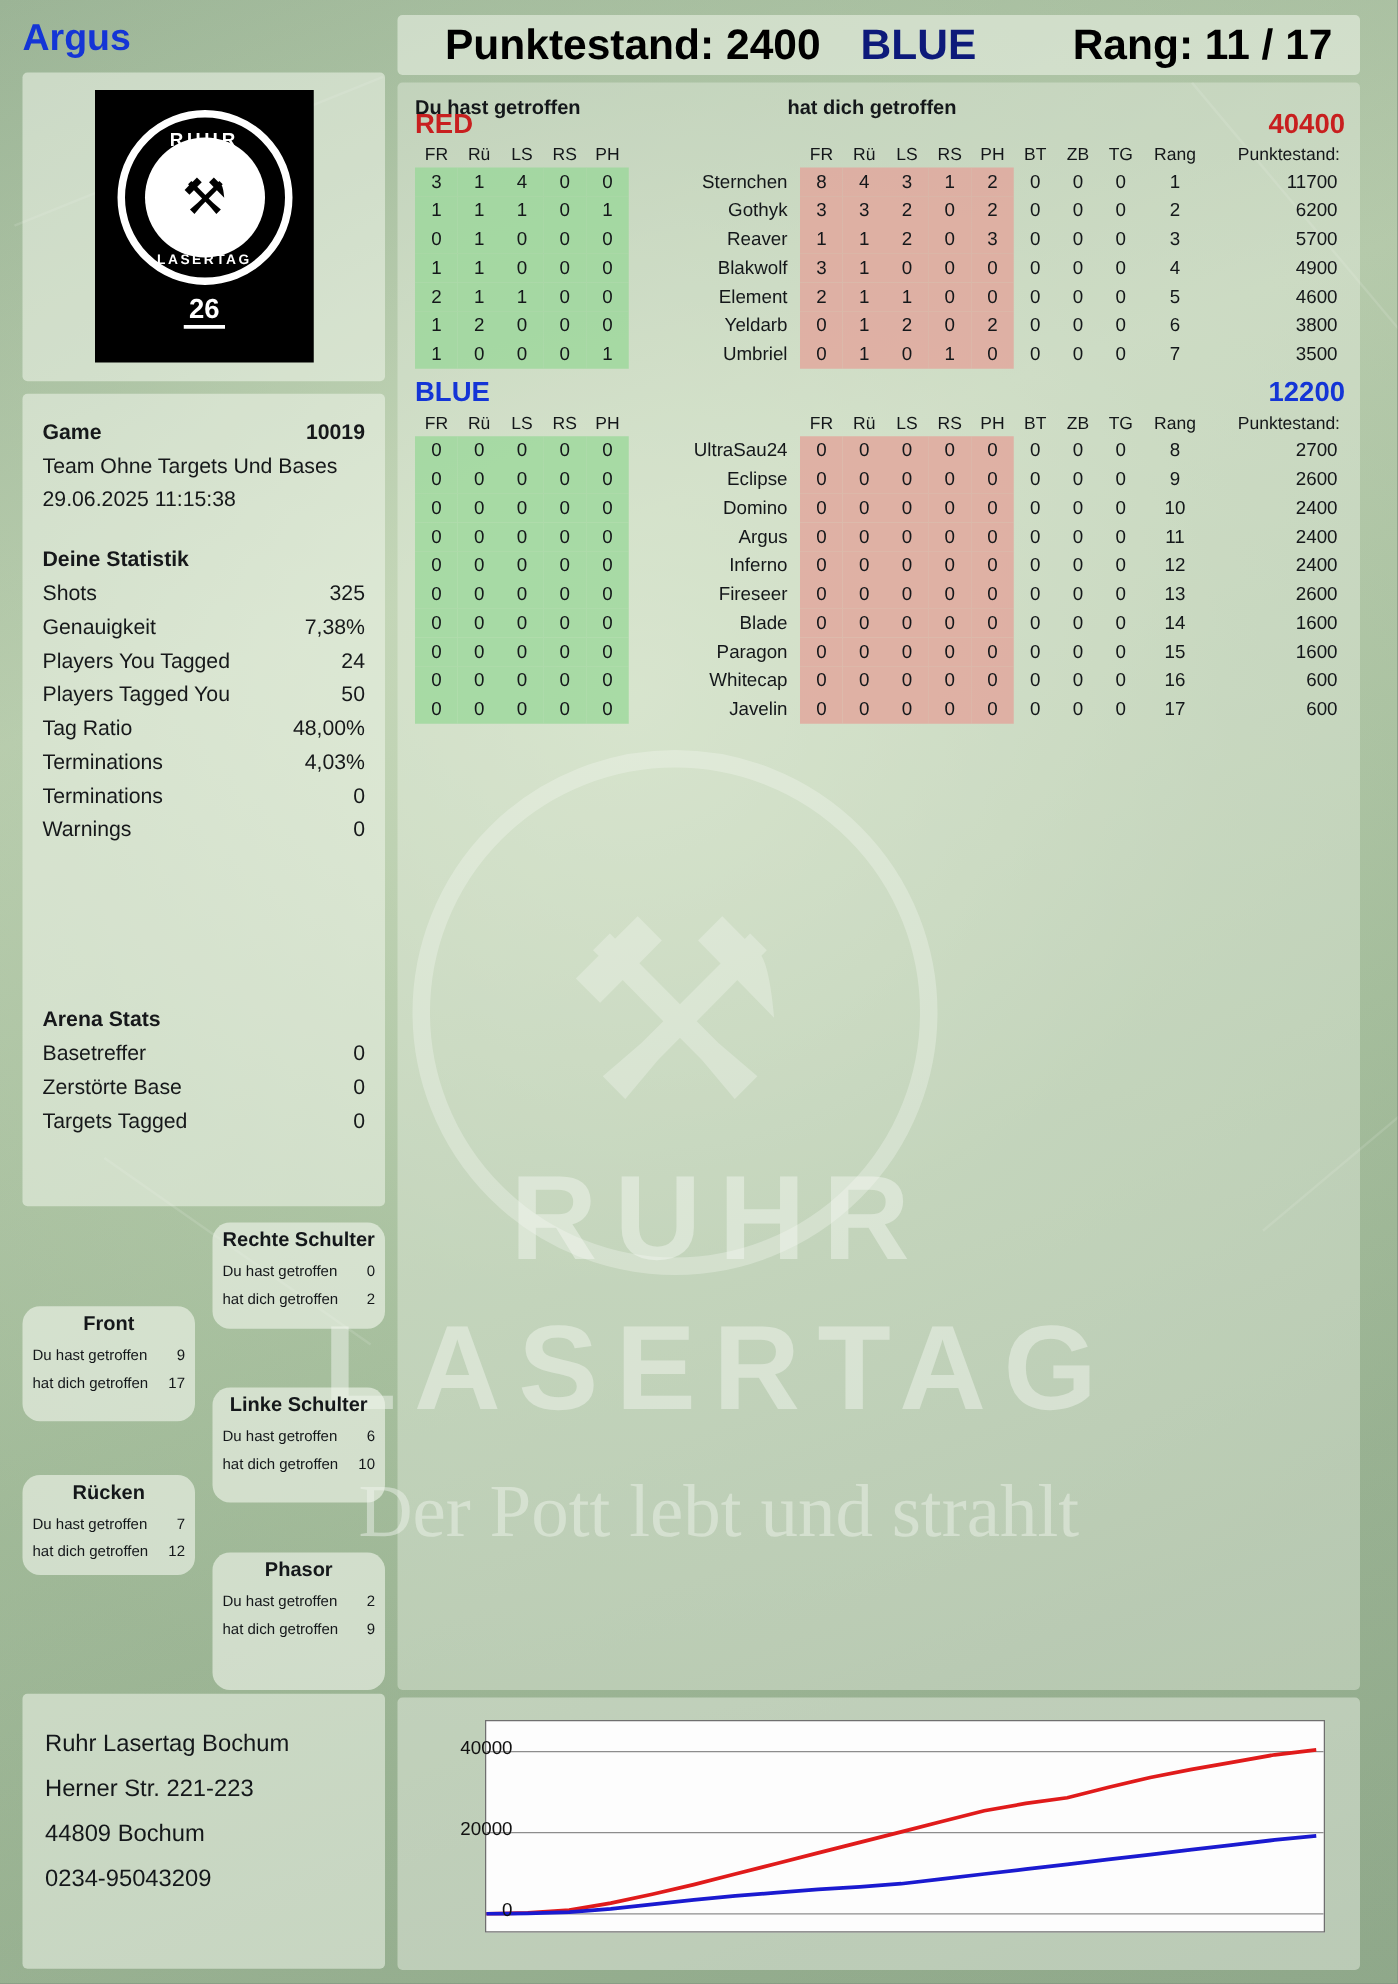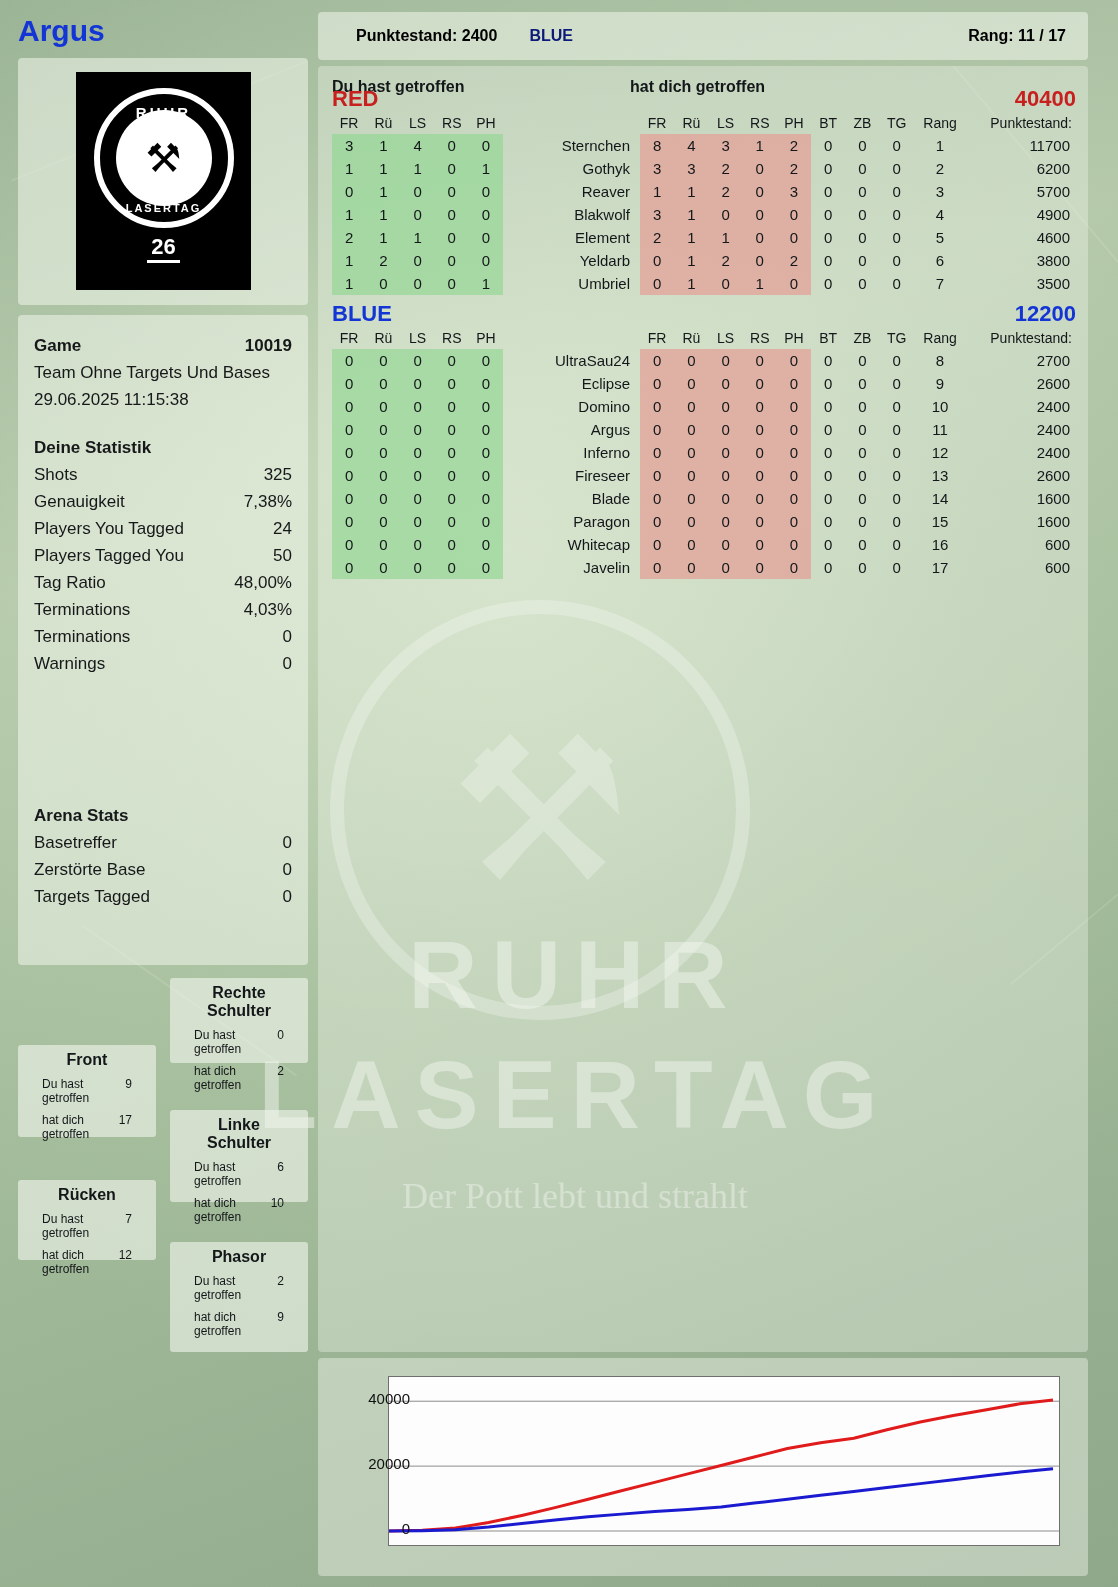--- a/index.html
+++ b/index.html
@@ -36,31 +36,31 @@
     text-align:center;
     color:rgba(255,255,255,0.42);
     font-size:96px; font-weight:bold; letter-spacing:14px;
     line-height:1.25;
   }
   .wm-sub {
     position:absolute; left:185px; top:1175px; width:780px;
     text-align:center;
     color:rgba(255,255,255,0.40);
     font-family:"Liberation Serif", serif;
-    font-size:36px;
+    font-size:60px;
   }
   .streak { position:absolute; background:rgba(255,255,255,0.12); }
 
   
   .header {
     position:absolute; left:318px; top:12px; width:770px; height:48px;
     background:rgba(240,245,235,0.55);
     border-radius:4px;
     display:flex; align-items:center;
-    color:#000; font-size:16px; font-weight:bold;
+    color:#000; font-size:34px; font-weight:bold;
   }
   .header .score { margin-left:38px; }
   .header .team { margin-left:32px; color:#0d1a7a; }
   .header .rank { margin-left:auto; margin-right:22px; }
 
   
   .panel {
     background:rgba(240,245,235,0.55);
     border-radius:4px;
   }
@@ -106,21 +106,21 @@
     padding:14px 16px;
   }
   .row { display:flex; justify-content:space-between; font-size:17px; color:#16181a; margin:7px 0; }
   .row.bold { font-weight:bold; }
   .row .lbl { }
   .row .val { font-variant-numeric:tabular-nums; }
   .gap-m { height:14px; }
   .gap-l { height:118px; }
 
   
-  .hitbox { position:absolute; background:rgba(240,245,235,0.62); border-radius:3px; padding:6px 24px; }
+  .hitbox { position:absolute; background:rgba(240,245,235,0.62); border-radius:14px; padding:6px 8px; }
   .hitbox .hb-title { text-align:center; font-size:16px; font-weight:bold; color:#14171a; margin-bottom:6px; }
   .hitbox .hb-row { display:flex; justify-content:space-between; font-size:12px; color:#14171a; margin:8px 0; }
 
   
   .addr-panel { position:absolute; left:18px; top:1355px; width:290px; height:220px; padding:16px 18px; }
   .addr-line { font-size:19px; color:#14171a; margin:14px 0; }
 
   
   .board {
     position:absolute; left:318px; top:66px; width:770px; height:1286px;
@@ -308,20 +308,26 @@
     <div class="hb-row">
       <span>Du hast getroffen</span>
       <span>2</span>
     </div>
     <div class="hb-row">
       <span>hat dich getroffen</span>
       <span>9</span>
     </div>
   </div>
 
+  <div class="panel addr-panel">
+    <div class="addr-line">Ruhr Lasertag Bochum</div>
+    <div class="addr-line">Herner Str. 221-223</div>
+    <div class="addr-line">44809 Bochum</div>
+    <div class="addr-line">0234-95043209</div>
+  </div>
 
   <div class="board">
     <div class="board-hdr hdr-you">Du hast getroffen</div>
     <div class="board-hdr hdr-them">hat dich getroffen</div>
     <div id="board-body" style="position:absolute;left:14px;top:20px;width:744px;">
         <div class="sect-head">
           <span class="team-line" style="color: rgb(200, 31, 31);">RED</span>
           <span class="team-line" style="color: rgb(200, 31, 31);">40400</span>
         </div>
         <table class="sb" style="width: 744px;">

